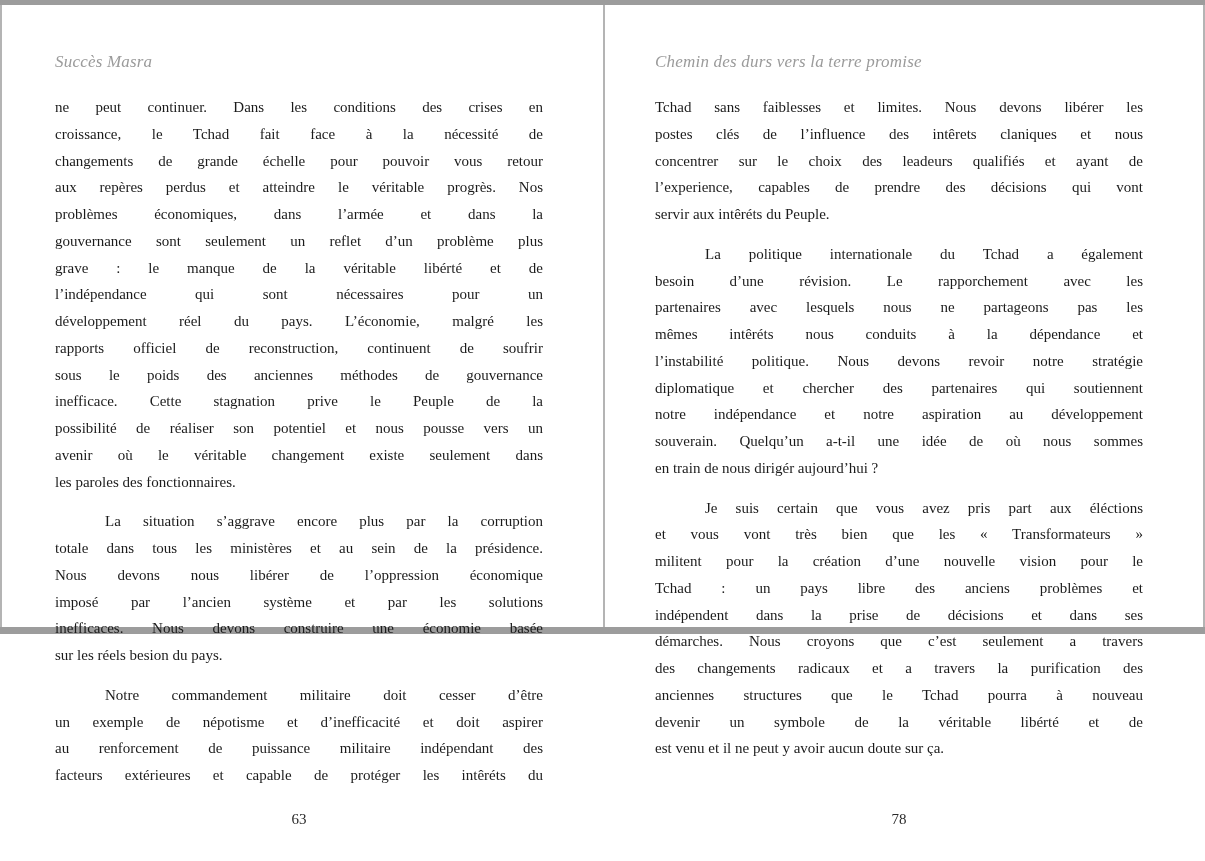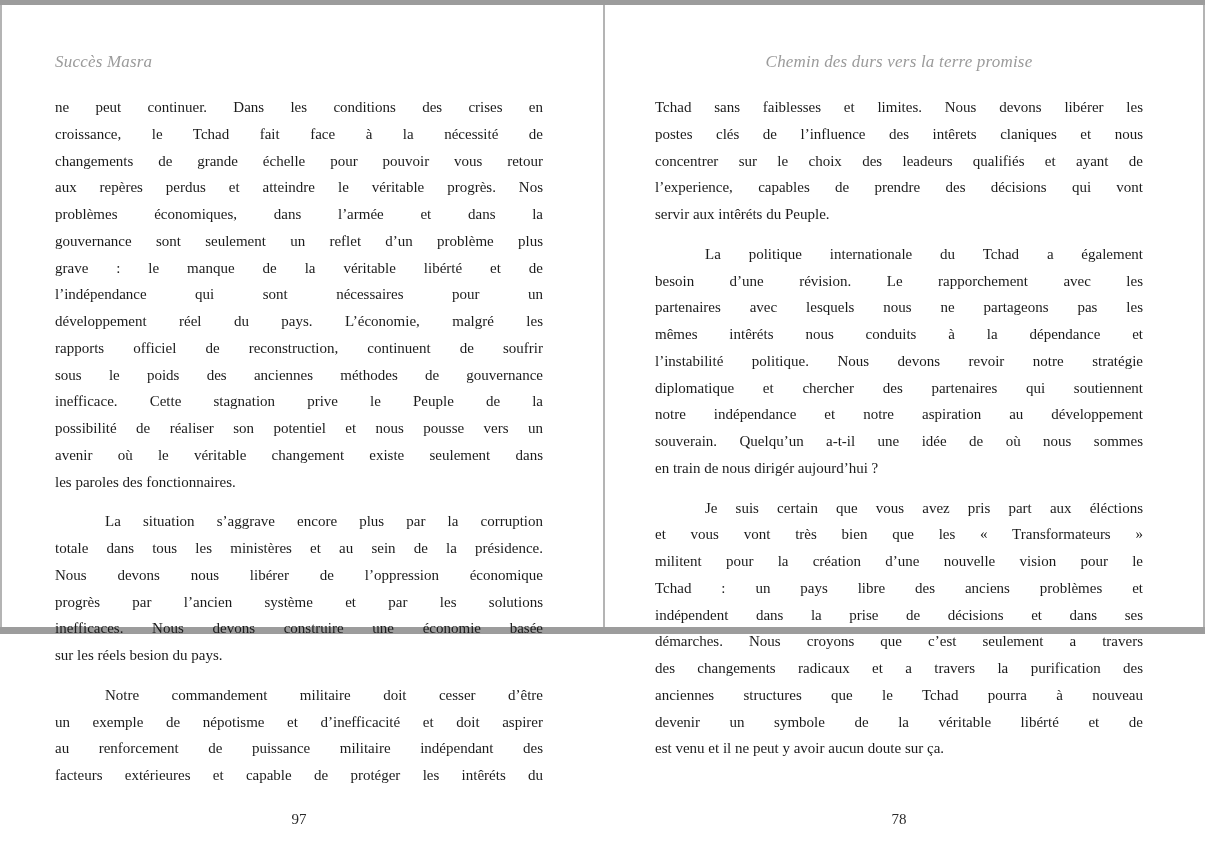--- a/index.html
+++ b/index.html
@@ -41,21 +41,21 @@
     position: absolute;
     top: 52px;
     width: 100%;
     font-style: italic;
     font-size: 17px;
     line-height: 20px;
     color: var(--header-gray, #9b9b9b);
     letter-spacing: 0.2px;
   }
   .running-header.align-left  { text-align: left; }
-  .running-header.align-right { text-align: center; }
+  .running-header.align-right { text-align: left; }
   .page-body {
     position: absolute;
     top: 94px;
     width: 488px;
     font-size: 15px;
     line-height: 26.75px;
     color: var(--body-text, #1b1b1b);
   }
   .para + .para { margin-top: 13px; }
   .line { text-align: justify; }
@@ -97,32 +97,32 @@
           <div class="line just">sous le poids des anciennes méthodes de gouvernance</div>
           <div class="line just">inefficace. Cette stagnation prive le Peuple de la</div>
           <div class="line just">possibilité de réaliser son potentiel et nous pousse vers un</div>
           <div class="line just">avenir où le véritable changement existe seulement dans</div>
           <div class="line">les paroles des fonctionnaires.</div>
         </div>
         <div class="para">
           <div class="line just first">La situation s’aggrave encore plus par la corruption</div>
           <div class="line just">totale dans tous les ministères et au sein de la présidence.</div>
           <div class="line just">Nous devons nous libérer de l’oppression économique</div>
-          <div class="line just">progrès par l’ancien système et par les solutions</div>
+          <div class="line just">imposé par l’ancien système et par les solutions</div>
           <div class="line just">inefficaces. Nous devons construire une économie basée</div>
           <div class="line">sur les réels besion du pays.</div>
         </div>
         <div class="para">
           <div class="line just first">Notre commandement militaire doit cesser d’être</div>
           <div class="line just">un exemple de népotisme et d’inefficacité et doit aspirer</div>
           <div class="line just">au renforcement de puissance militaire indépendant des</div>
           <div class="line just">facteurs extérieures et capable de protéger les intêréts du</div>
         </div>
       </div>
-    <div class="page-number">97</div>
+    <div class="page-number">63</div>
   </div>
 
   <div class="page right-page">
     <div class="running-header align-right">Chemin des durs vers la terre promise</div>
     <div class="page-body">
         <div class="para">
           <div class="line just">Tchad sans faiblesses et limites. Nous devons libérer les</div>
           <div class="line just">postes clés de l’influence des intêrets claniques et nous</div>
           <div class="line just">concentrer sur le choix des leadeurs qualifiés et ayant de</div>
           <div class="line just">l’experience, capables de prendre des décisions qui vont</div>

